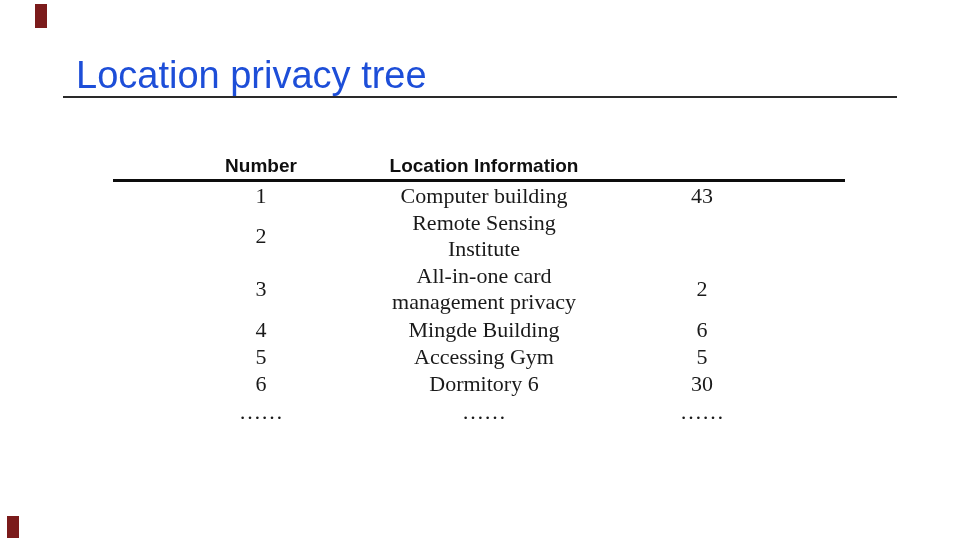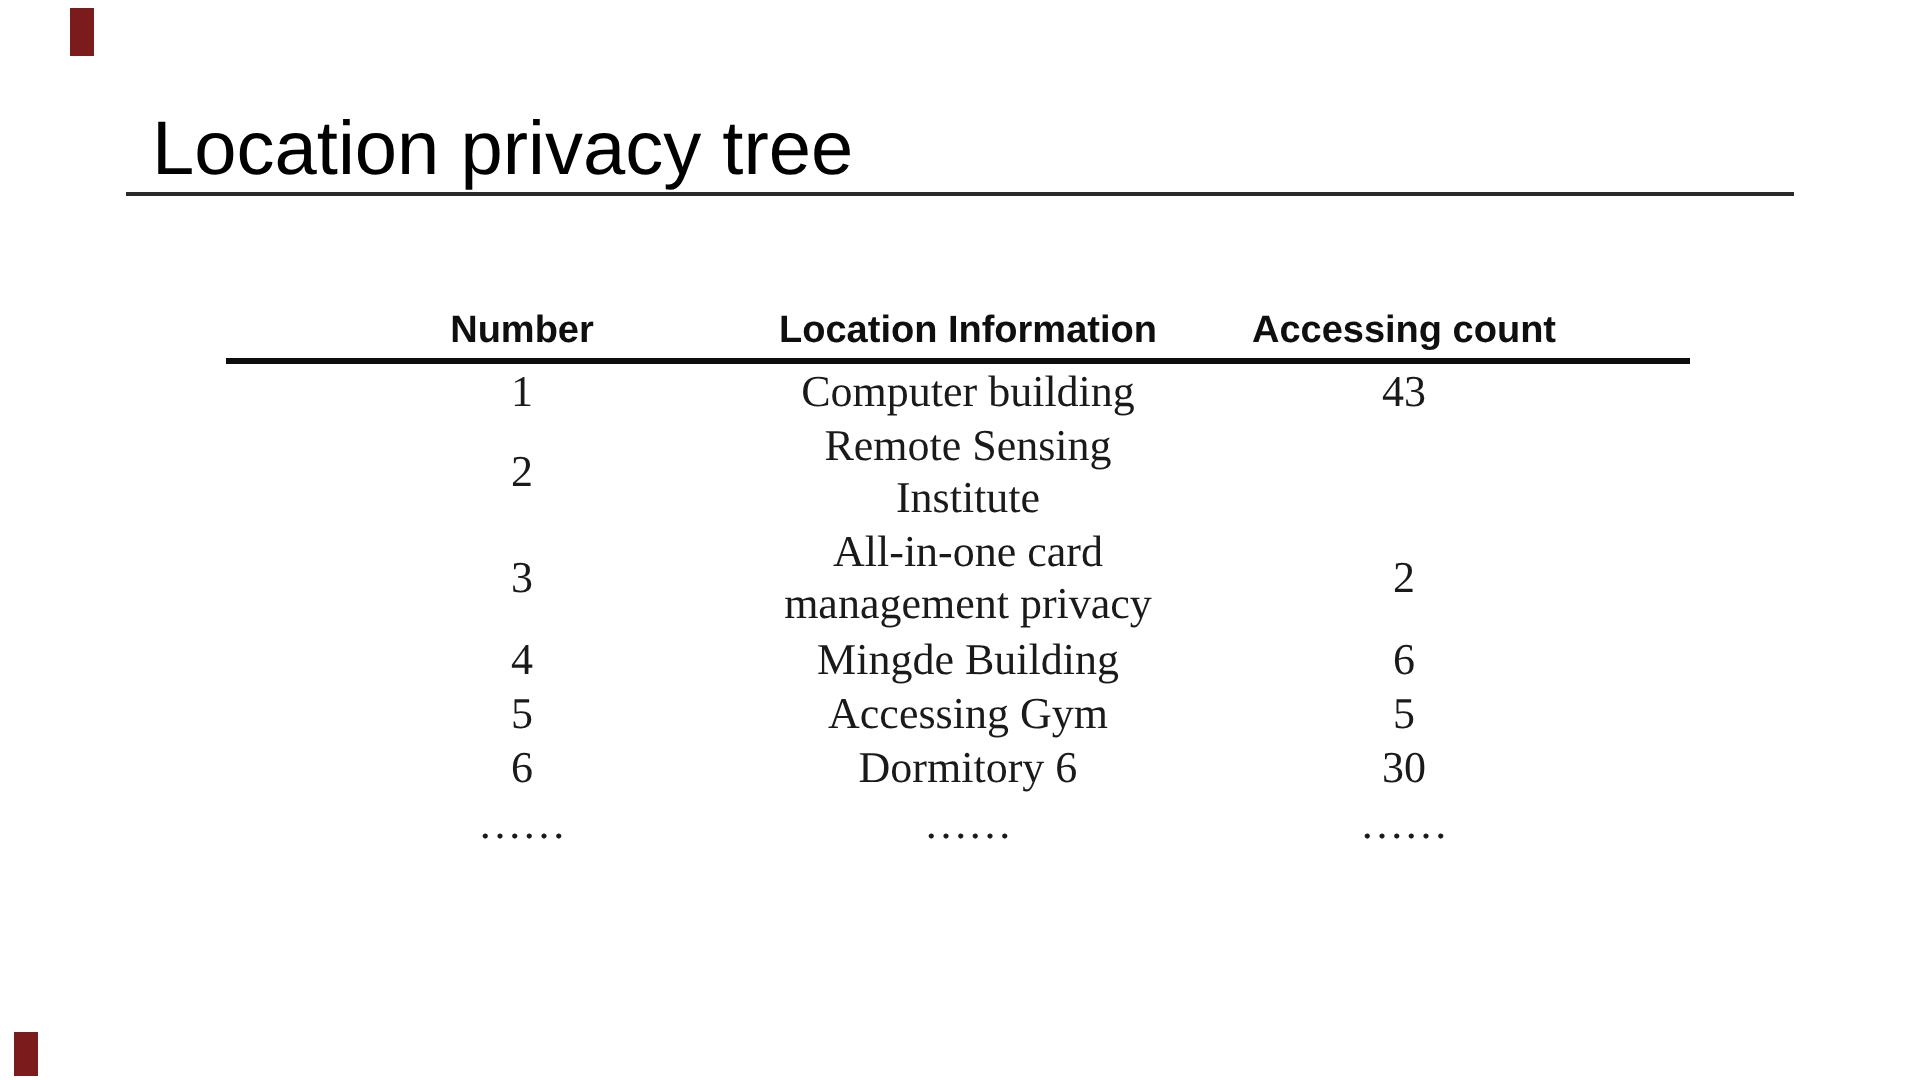--- a/index.html
+++ b/index.html
@@ -31,21 +31,21 @@
     top: 54px;
     width: 834px;
     height: 42px;
     line-height: 42px;
     border-bottom: 2px solid #2a2a2a;
   }
   .title-text {
     padding-left: 13px;
     font-size: 38px;
     font-weight: 400;
-    color: #000000;
+    color: #1d4ed8;
     letter-spacing: 0px;
     white-space: nowrap;
   }
 
   
   .loc-table {
     position: absolute;
     left: 113px;
     top: 152px;
     width: 732px;
@@ -96,21 +96,20 @@
 
   <div class="title-block">
     <span class="title-text">Location privacy tree</span>
   </div>
 
   <div class="loc-table">
 
     <div class="trow thead">
       <div class="cell">Number</div>
       <div class="cell">Location Information</div>
-      <div class="cell">Accessing count</div>
     </div>
 
     <div class="tbody">
 
       <div class="trow r1">
         <div class="cell">1</div>
         <div class="cell">Computer building</div>
         <div class="cell">43</div>
       </div>
 

